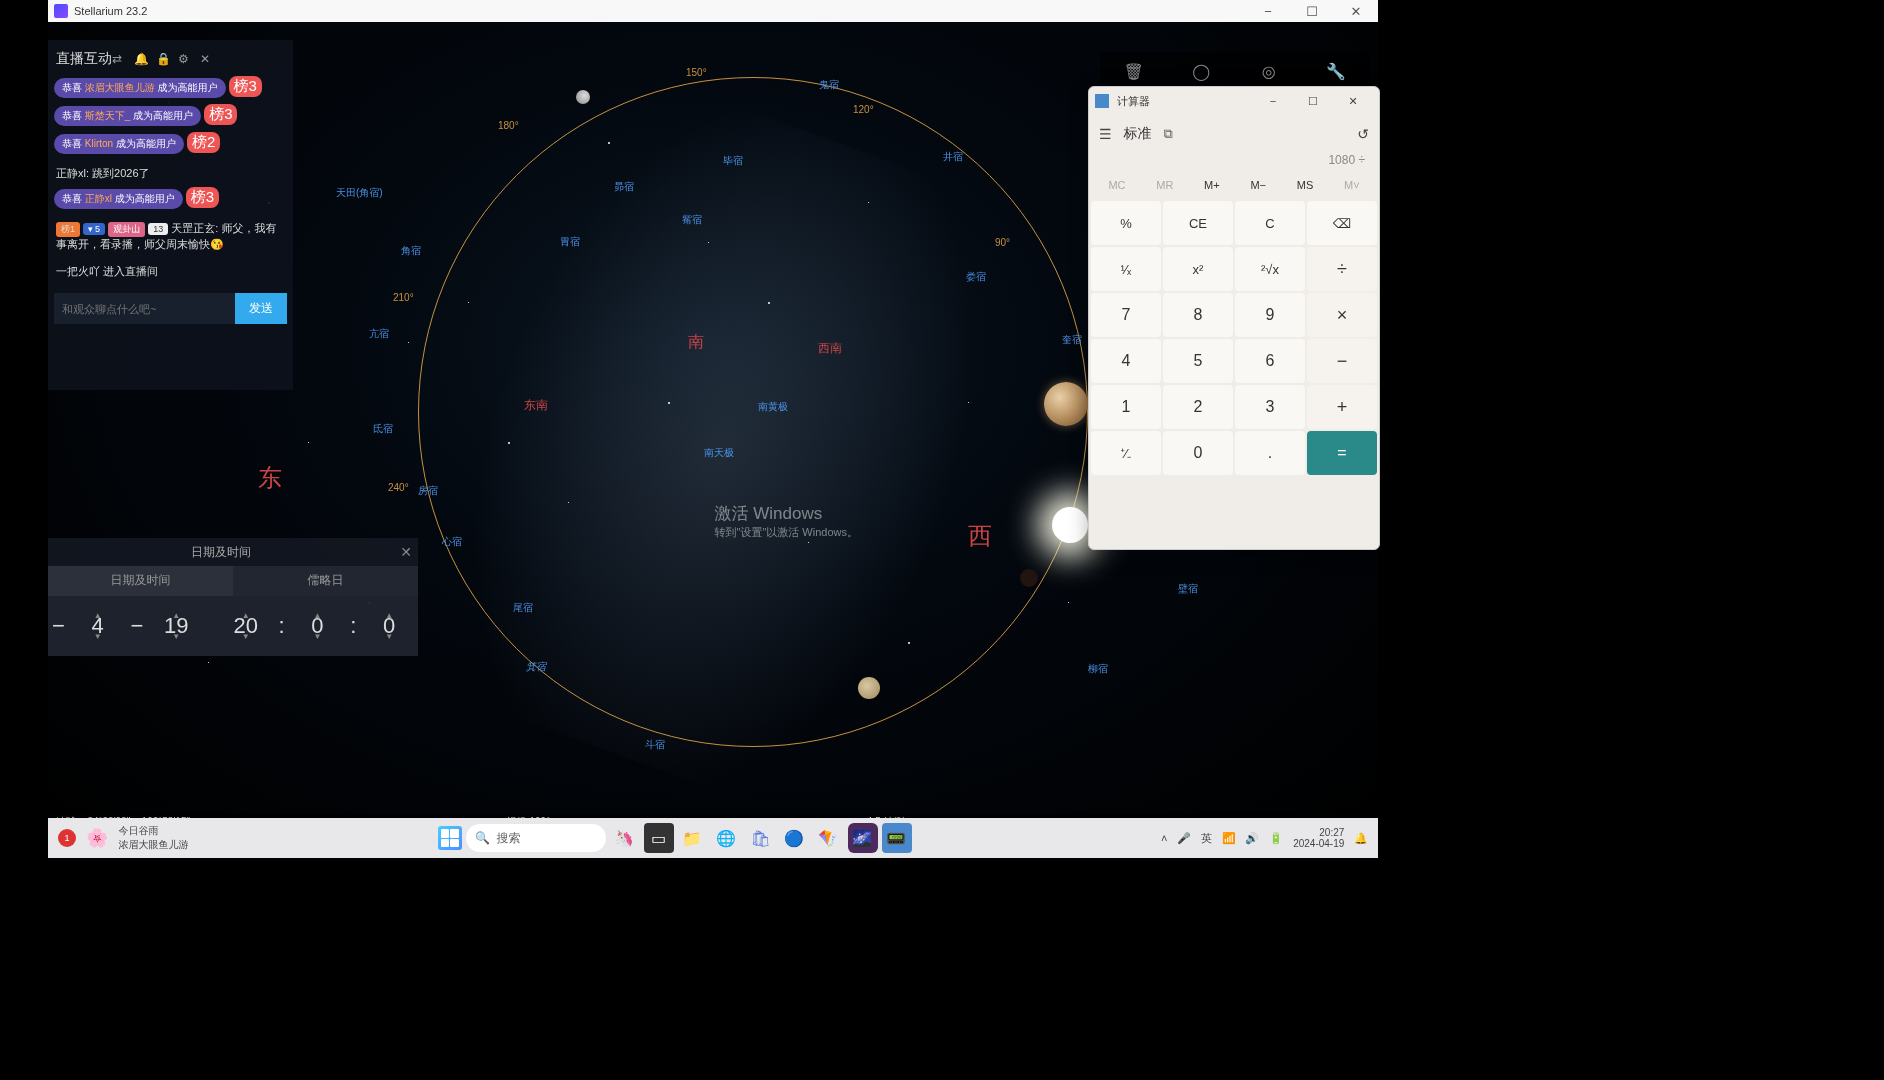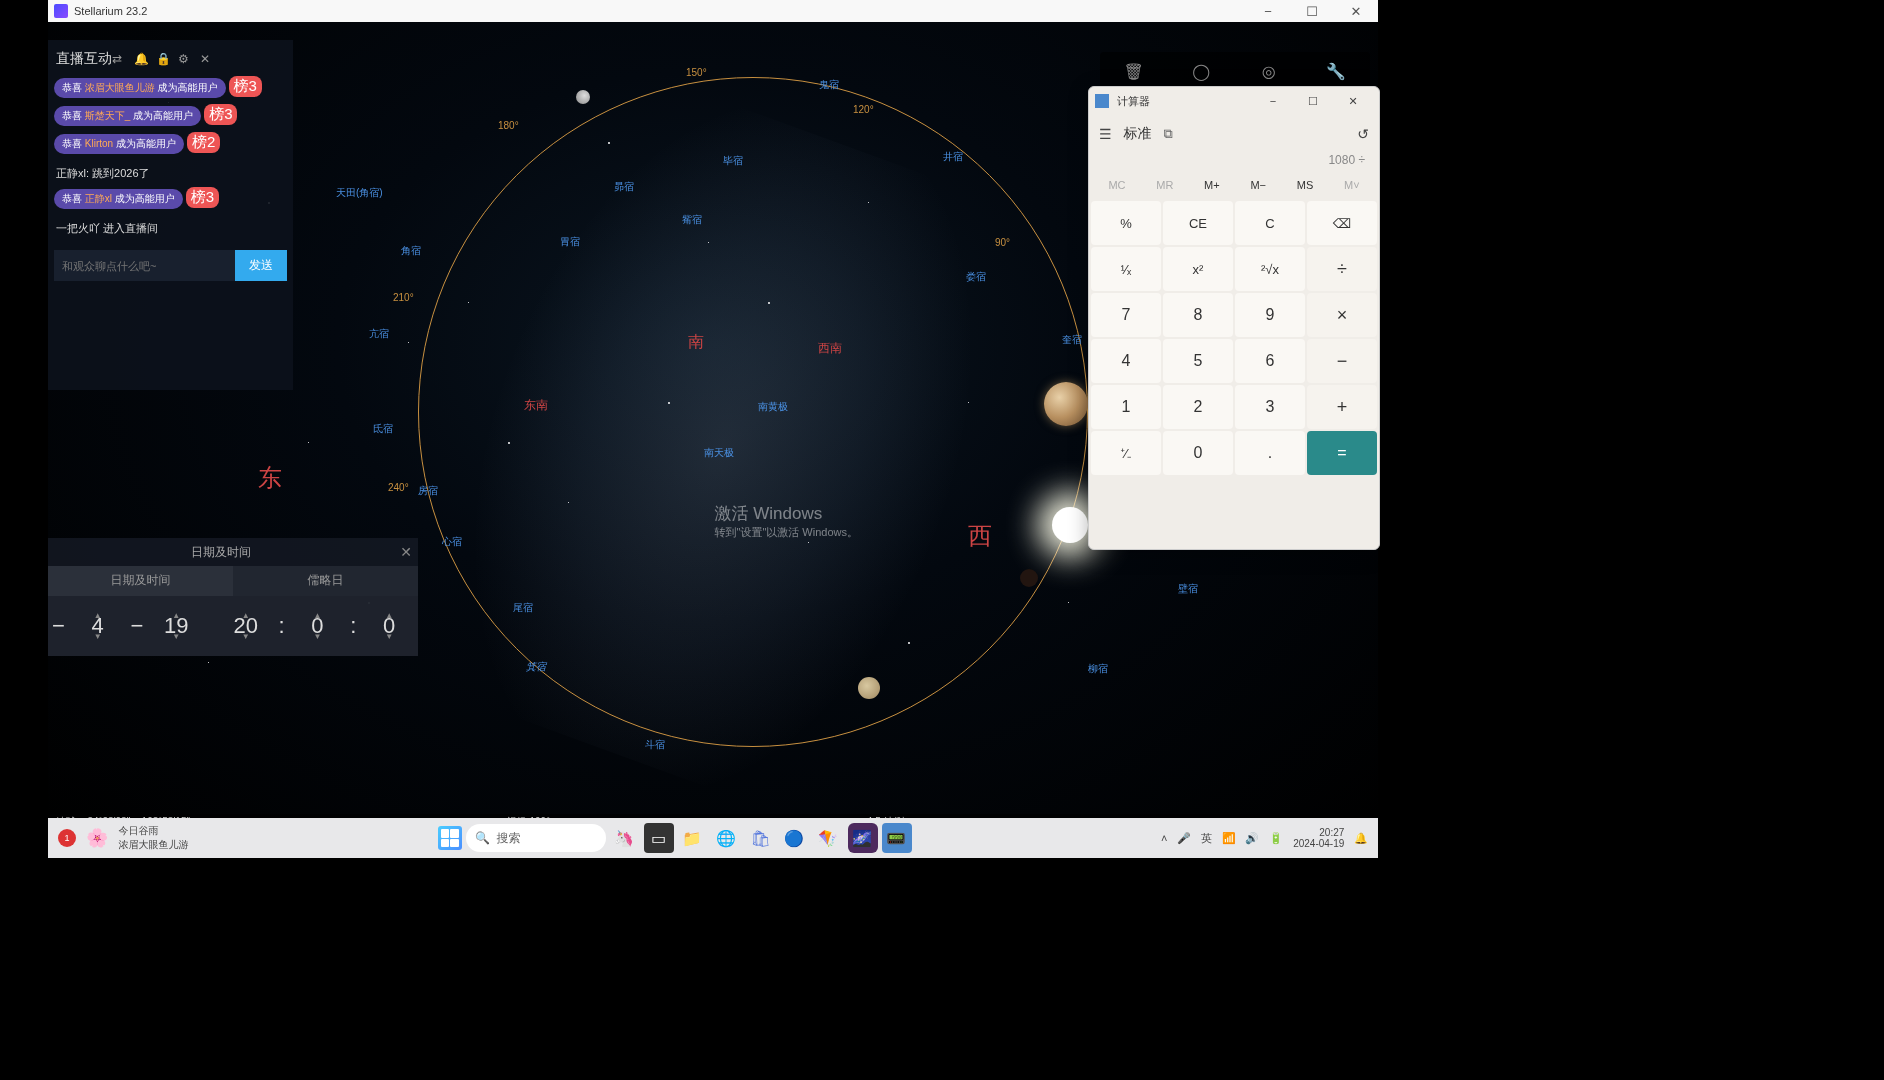--- a/index.html
+++ b/index.html
@@ -214,20 +214,27 @@
           <span class="chat-hicon">🔒</span>
           <span class="chat-hicon">⚙</span>
           <span class="chat-hicon">✕</span>
         </div>
       </div>
       <div><span class="chat-badge"><span>恭喜 </span><span class="orange">浓眉大眼鱼儿游</span><span> 成为高能用户</span></span><span class="badge-tag">榜3</span></div>
       <div><span class="chat-badge"><span>恭喜 </span><span class="orange">斯楚天下_</span><span> 成为高能用户</span></span><span class="badge-tag">榜3</span></div>
       <div><span class="chat-badge"><span>恭喜 </span><span class="orange">Klirton</span><span> 成为高能用户</span></span><span class="badge-tag">榜2</span></div>
       <div class="chat-plain">正静xl: 跳到2026了</div>
       <div><span class="chat-badge"><span>恭喜 </span><span class="orange">正静xl</span><span> 成为高能用户</span></span><span class="badge-tag">榜3</span></div>
+      <div class="chat-plain">
+        <span class="sm-badge" style="background:#ee7733">榜1</span>
+        <span class="sm-badge" style="background:#3366cc;color:#fff">▾ 5</span>
+        <span class="sm-badge" style="background:#dd6688;color:#fff">观卦山</span>
+        <span class="sm-badge" style="background:#eee;color:#333">13</span>
+        <span>天罡正玄</span><span>: 师父，我有事离开，看录播，师父周末愉快😘</span>
+      </div>
       <div class="chat-plain">一把火吖 进入直播间</div>
       <div class="chat-input-row">
         <input class="chat-input" placeholder="和观众聊点什么吧~" style="">
         <button class="chat-send">发送</button>
       </div>
     </div>
 
     <div class="datetime-panel">
       <div class="dt-header">
         <div class="dt-title">日期及时间</div>

